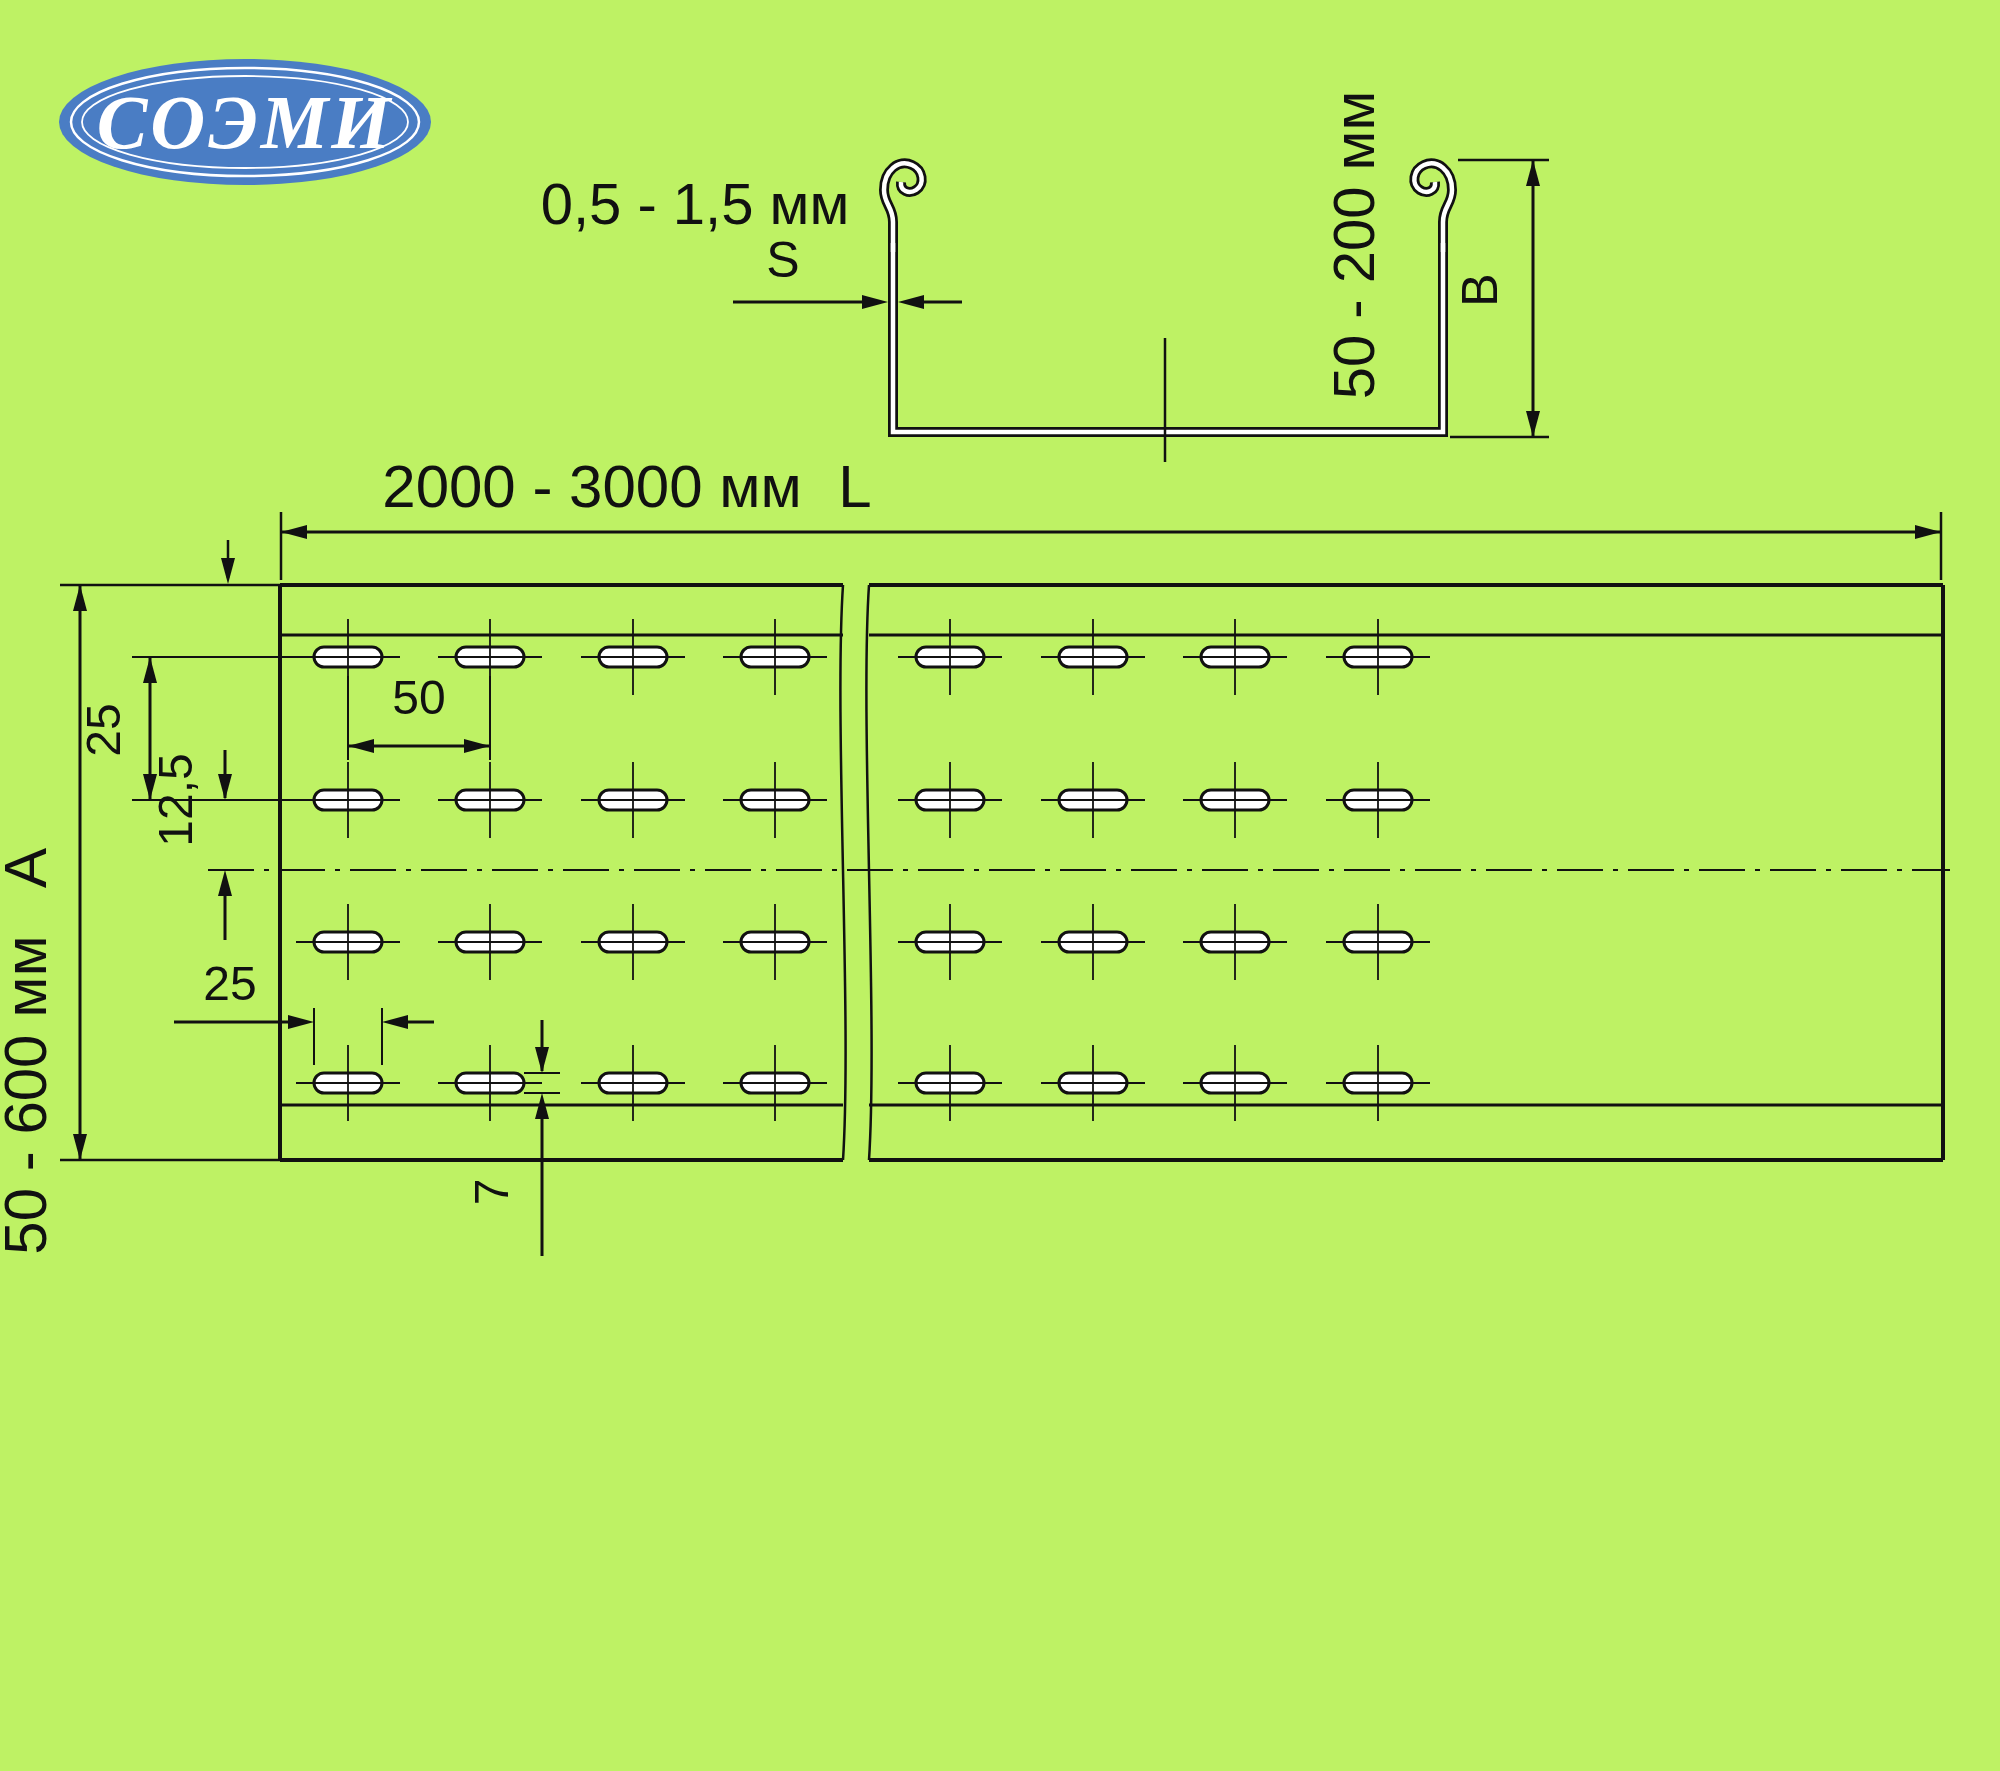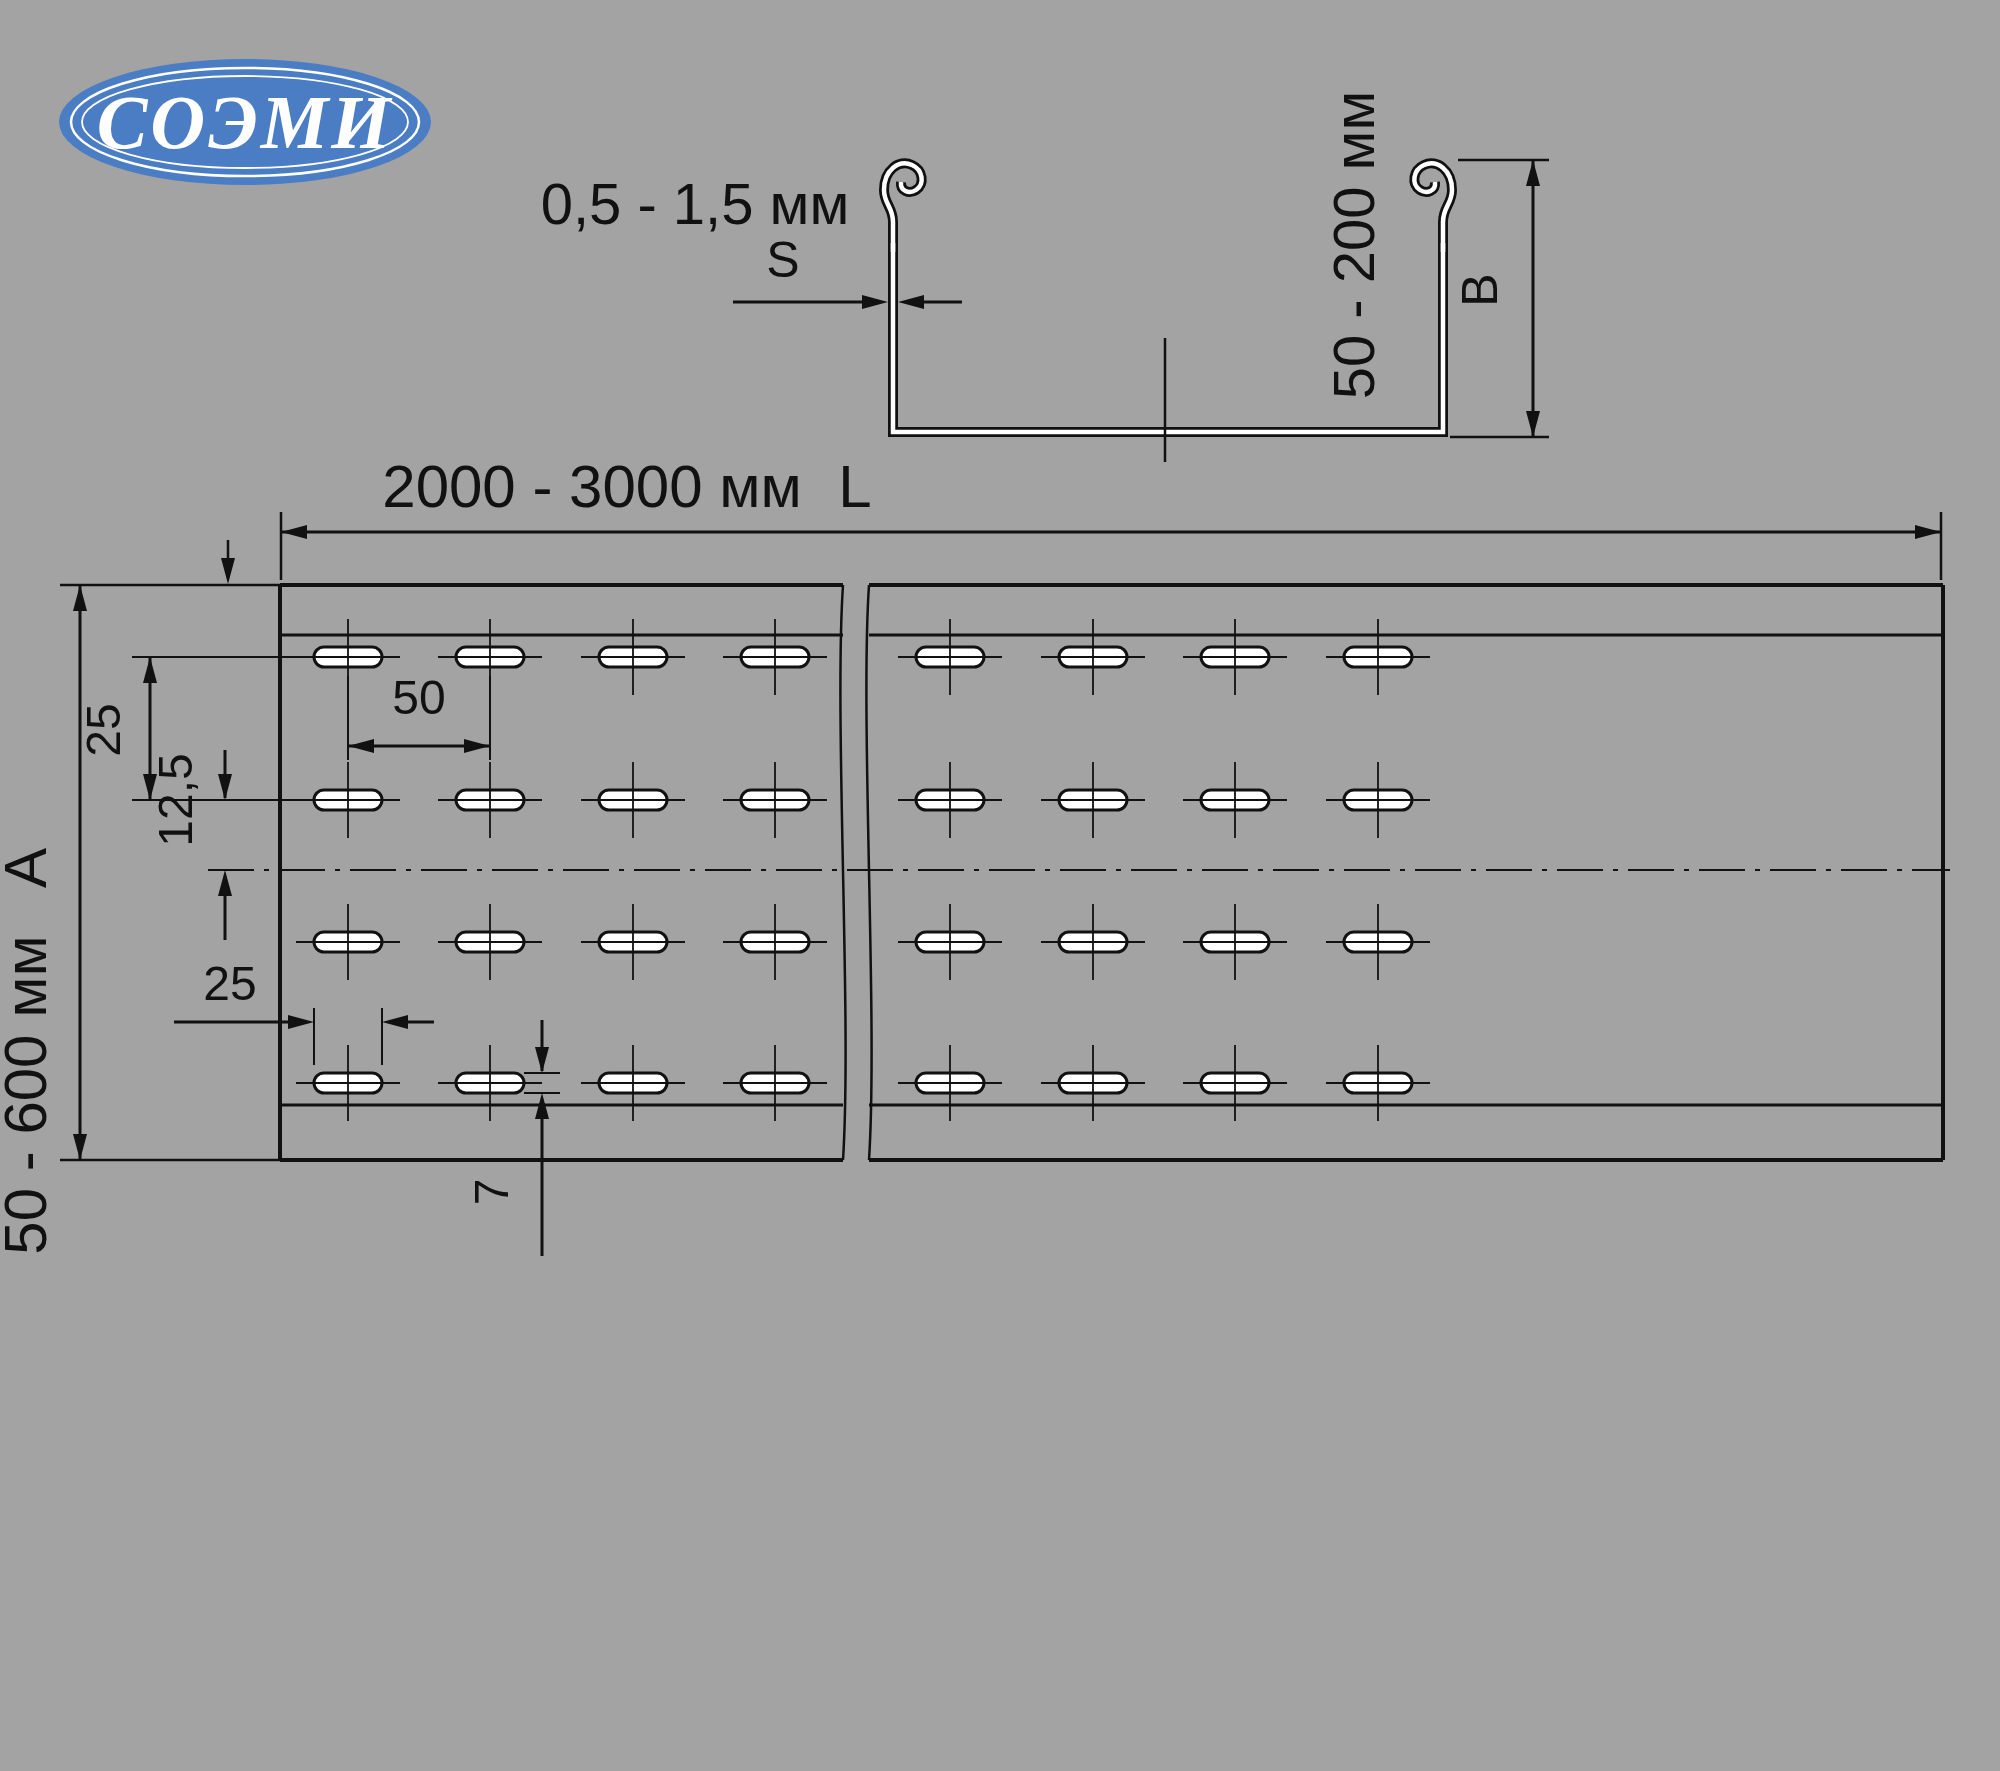--- a/index.html
+++ b/index.html
@@ -1,17 +1,17 @@
 <!DOCTYPE html>
 <html style="--line: #111111;"><head>
 <meta charset="utf-8">
 <style>
   :root { --line:#111; }
   html,body { margin:0; padding:0; background:#fff; }
-  .page { width:2000px; height:1771px; position:relative; background:#a3a3a3; }
+  .page { width:2000px; height:1771px; position:relative; background:#bef264; }
   svg text { font-family:"Liberation Sans", sans-serif; fill:var(--line); }
   .logo-text { font-family:"Liberation Serif", serif; font-style:italic; font-weight:bold; fill:#fff; letter-spacing:3px; }
   .ln  { stroke:var(--line); fill:none; }
   .wht { stroke:#fff; fill:none; }
   .w18 { stroke-width:1.8; }
   .w2  { stroke-width:2; }
   .w25 { stroke-width:2.5; }
   .w3  { stroke-width:3; }
   .w4  { stroke-width:4; }
   .w45 { stroke-width:4.5; }

